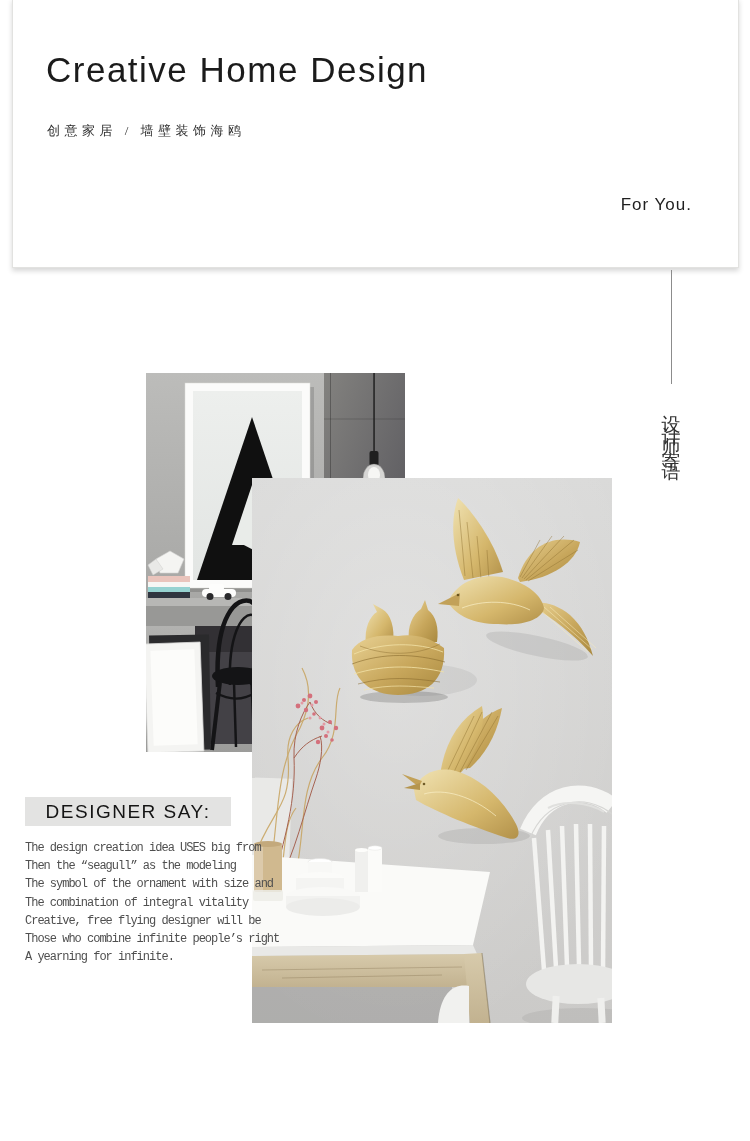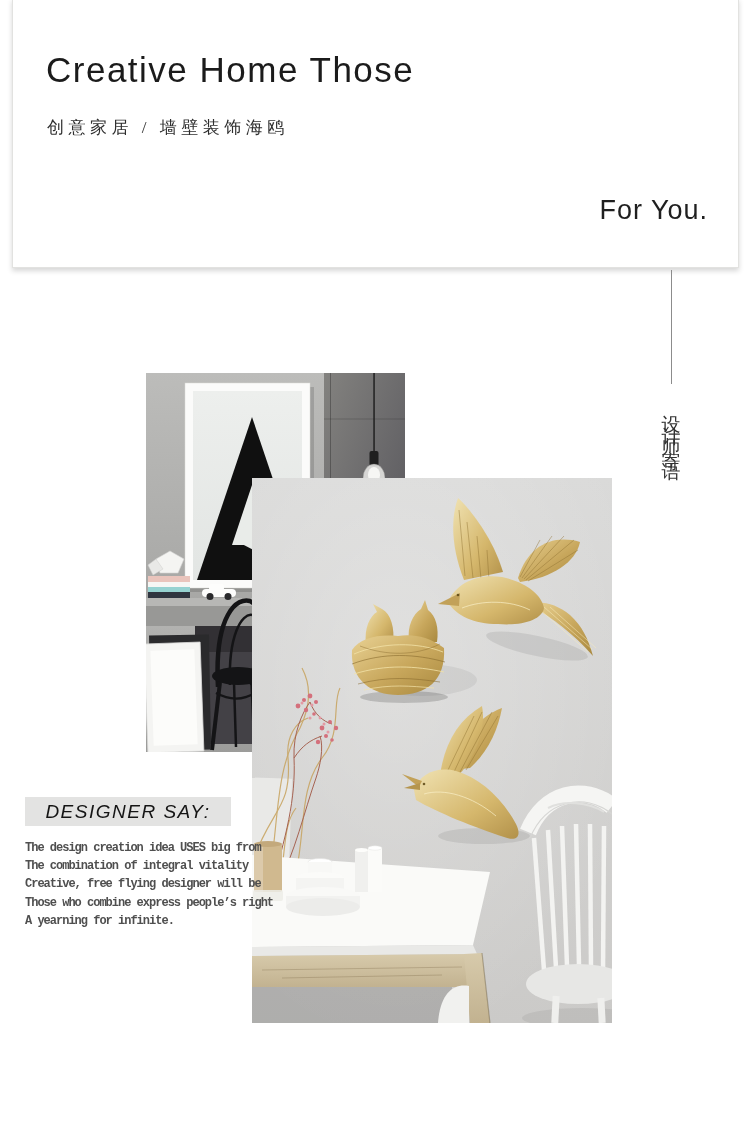--- a/index.html
+++ b/index.html
@@ -16,27 +16,27 @@
     border:1px solid #e2e2e0;
     box-shadow:0 3px 5px rgba(0,0,0,0.16);
   }
   .hero-title {
     position:absolute; left:33px; top:50px;
     font-size:35px; line-height:42px; font-weight:300;
     letter-spacing:1.5px; color:#1b1b1b;
     font-family:"Liberation Sans", sans-serif;
   }
   .hero-subtitle {
-    position:absolute; left:34px; top:117px;
-    font-size:17px; letter-spacing:4.5px; color:#2e2e2e;
+    position:absolute; left:34px; top:123px;
+    font-size:13px; letter-spacing:4.5px; color:#2e2e2e;
     font-family:"Liberation Serif", serif;
   }
   .hero-tagline {
-    position:absolute; right:30px; top:196px;
-    font-size:27px; font-weight:300; letter-spacing:1px; color:#1f1f1f;
+    position:absolute; right:46px; top:196px;
+    font-size:17px; font-weight:300; letter-spacing:1px; color:#1f1f1f;
   }
 
   
   .v-divider {
     position:absolute; left:671px; top:270px; width:1px; height:114px;
     background:#8c8c8c;
   }
   .v-note {
     position:absolute; left:658px; top:399px;
     writing-mode:vertical-rl; text-orientation:upright;
@@ -49,34 +49,34 @@
   .photo-interior { left:146px; top:373px; width:259px; height:379px; }
   .photo-product  { left:252px; top:478px; width:360px; height:545px; }
   .photo svg { display:block; }
 
   
   .ds-band {
     position:absolute; left:25px; top:797px; width:206px; height:29px;
     background:#e3e3e2; display:flex; align-items:center; justify-content:center;
   }
   .ds-band-label {
-    font-size:19px; font-weight:300; letter-spacing:1.5px; color:#141414;font-style:italic;
+    font-size:19px; font-weight:300; letter-spacing:1.5px; color:#141414;
   }
   .ds-text {
     position:absolute; left:25px; top:839px; width:262px;
     font-family:"Liberation Mono", monospace;
     font-size:12px; line-height:18.2px; letter-spacing:-1px;
-    color:#4f4f4f; white-space:nowrap;font-weight:bold;
+    color:#4f4f4f; white-space:nowrap;
   }
 </style>
 </head>
 <body>
 
 <div class="hero-card">
-  <div class="hero-title">Creative Home Those</div>
+  <div class="hero-title">Creative Home Design</div>
   <div class="hero-subtitle">创意家居 / 墙壁装饰海鸥</div>
   <div class="hero-tagline">For You.</div>
 </div>
 
 <div class="v-divider"></div>
 <div class="v-note">设计师寄语</div>
 
 <div class="photo photo-interior" role="img" aria-label="Grayscale interior: framed letter-A poster, pendant lamp, concrete desk, bentwood chair and leaning frames">
   <svg width="259" height="379" viewBox="0 0 259 379" xmlns="http://www.w3.org/2000/svg">
     <defs>
@@ -359,17 +359,19 @@
 
     <path d="M 186 545 C 188 516 201 505 217 508 L 217 545 Z" fill="#f1f1ef"></path>
   </svg>
 </div>
 
 <div class="ds-band">
   <span class="ds-band-label">DESIGNER SAY:</span>
 </div>
 <div class="ds-text">
     <div>The design creation idea USES big from</div>
+    <div>Then the “seagull” as the modeling</div>
+    <div>The symbol of the ornament with size and</div>
     <div>The combination of integral vitality</div>
     <div>Creative, free flying designer will be</div>
-    <div>Those who combine express people’s right</div>
+    <div>Those who combine infinite people’s right</div>
     <div>A yearning for infinite.</div>
   </div>
 
 </body></html>

